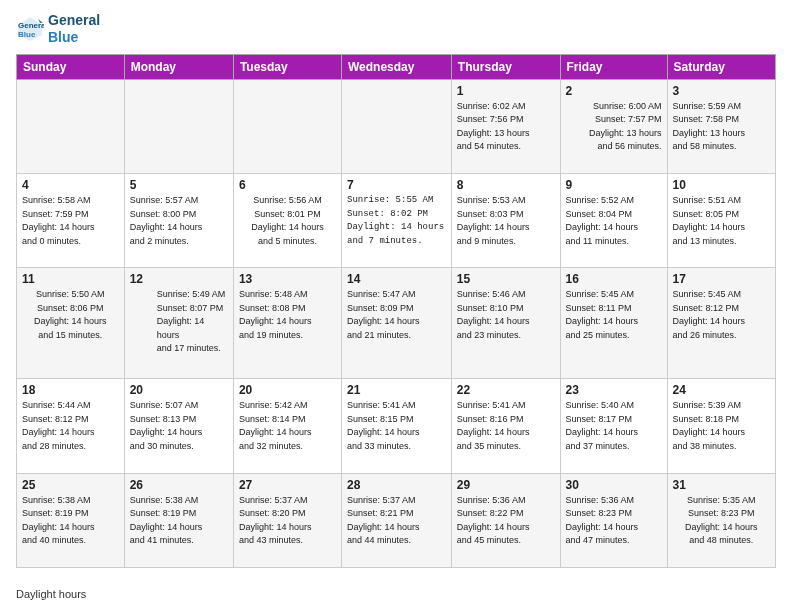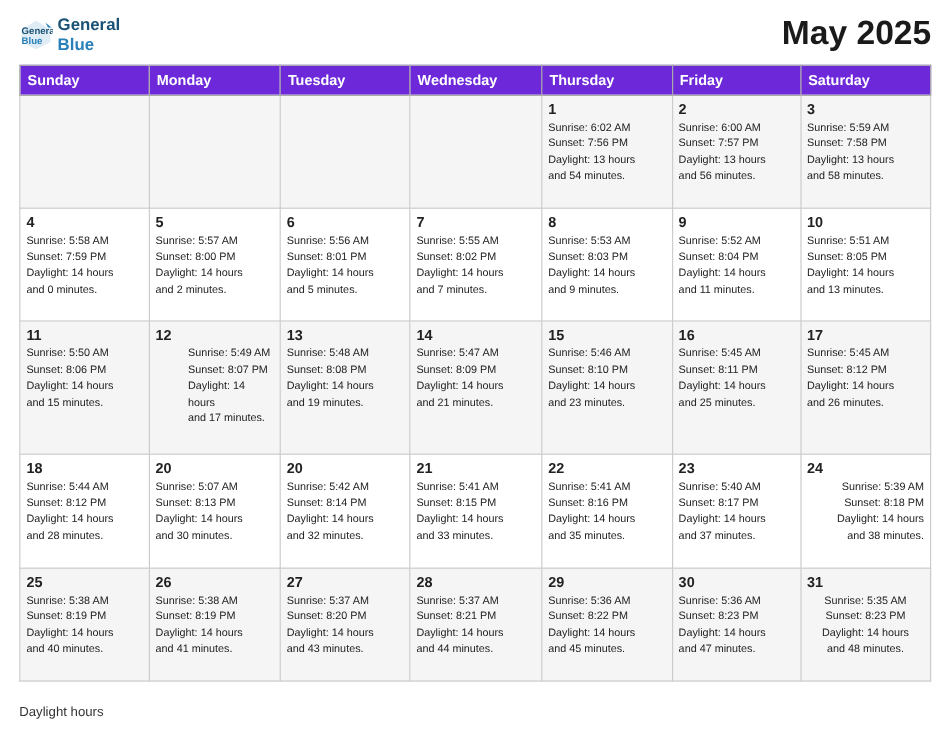--- a/index.html
+++ b/index.html
@@ -44,21 +44,21 @@
       font-size: 13px;
       color: #333;
     }
     .calendar {
       width: 100%;
       flex: 1;
       border-collapse: collapse;
       border: 1px solid #aaa;
     }
     .calendar th {
-      background-color: #6d28d9;
+      background-color: #a21caf;
       color: #fff;
       font-size: 12px;
       font-weight: bold;
       padding: 5px 6px;
       text-align: left;
       border: 1px solid #aaa;
     }
     .calendar td {
       vertical-align: top;
       padding: 4px 5px;
@@ -104,21 +104,20 @@
         <text x="2" y="13" font-size="8" font-weight="bold" fill="#1a5276">General</text>
         <text x="2" y="22" font-size="8" font-weight="bold" fill="#2980b9">Blue</text>
         <polygon points="22,4 27,8 24,8" fill="#2980b9"></polygon>
       </svg>
       <div>
         <div style="font-size:14px;font-weight:bold;color:#1a5276;line-height:1.2;">General</div>
         <div style="font-size:14px;font-weight:bold;color:#2980b9;line-height:1.2;">Blue</div>
       </div>
     </div>
     <div class="title-block">
-      <div class="main-title">May 2025</div>
     </div>
   </div>
 
   <table class="calendar">
     <thead>
       <tr>
       <th>Sunday</th>
           <th>Monday</th>
           <th>Tuesday</th>
           <th>Wednesday</th>
@@ -135,21 +134,21 @@
           <td></td>
           <td>
             <span class="day-number">1</span>
             <div class="day-info" style="white-space: pre-line;">Sunrise: 6:02 AM
 Sunset: 7:56 PM
 Daylight: 13 hours
 and 54 minutes.</div>
           </td>
           <td>
             <span class="day-number">2</span>
-            <div class="day-info" style="white-space: pre-line;">Sunrise: 6:00 AM
+            <div class="day-info" style="white-space: pre-line; text-align: right;">Sunrise: 6:00 AM
 Sunset: 7:57 PM
 Daylight: 13 hours
 and 56 minutes.</div>
           </td>
           <td>
             <span class="day-number">3</span>
             <div class="day-info" style="white-space: pre-line;">Sunrise: 5:59 AM
 Sunset: 7:58 PM
 Daylight: 13 hours
 and 58 minutes.</div>
@@ -165,28 +164,28 @@
           </td>
           <td>
             <span class="day-number">5</span>
             <div class="day-info" style="white-space: pre-line;">Sunrise: 5:57 AM
 Sunset: 8:00 PM
 Daylight: 14 hours
 and 2 minutes.</div>
           </td>
           <td>
             <span class="day-number">6</span>
-            <div class="day-info" style="white-space: pre-line;">Sunrise: 5:56 AM
+            <div class="day-info" style="white-space: pre-line; text-align: center;">Sunrise: 5:56 AM
 Sunset: 8:01 PM
 Daylight: 14 hours
 and 5 minutes.</div>
           </td>
           <td>
             <span class="day-number">7</span>
-            <div class="day-info" style="white-space: pre-line;">Sunrise: 5:55 AM
+            <div class="day-info" style="white-space: pre-line; font-family: Liberation Mono, monospace;">Sunrise: 5:55 AM
 Sunset: 8:02 PM
 Daylight: 14 hours
 and 7 minutes.</div>
           </td>
           <td>
             <span class="day-number">8</span>
             <div class="day-info" style="white-space: pre-line;">Sunrise: 5:53 AM
 Sunset: 8:03 PM
 Daylight: 14 hours
 and 9 minutes.</div>
@@ -202,21 +201,21 @@
             <span class="day-number">10</span>
             <div class="day-info" style="white-space: pre-line;">Sunrise: 5:51 AM
 Sunset: 8:05 PM
 Daylight: 14 hours
 and 13 minutes.</div>
           </td>
         </tr>
         <tr>
           <td>
             <span class="day-number">11</span>
-            <div class="day-info" style="white-space: pre-line;">Sunrise: 5:50 AM
+            <div class="day-info" style="white-space: pre-line; text-align: center;">Sunrise: 5:50 AM
 Sunset: 8:06 PM
 Daylight: 14 hours
 and 15 minutes.</div>
           </td>
           <td>
             <span class="day-number">12</span>
             <div class="day-info" style="white-space: pre-line; margin-left: 27px;">Sunrise: 5:49 AM
 Sunset: 8:07 PM
 Daylight: 14 hours
 and 17 minutes.</div>
@@ -295,21 +294,21 @@
           </td>
           <td>
             <span class="day-number">23</span>
             <div class="day-info" style="white-space: pre-line;">Sunrise: 5:40 AM
 Sunset: 8:17 PM
 Daylight: 14 hours
 and 37 minutes.</div>
           </td>
           <td>
             <span class="day-number">24</span>
-            <div class="day-info" style="white-space: pre-line; text-align: right;">Sunrise: 5:39 AM
+            <div class="day-info" style="white-space: pre-line;">Sunrise: 5:39 AM
 Sunset: 8:18 PM
 Daylight: 14 hours
 and 38 minutes.</div>
           </td>
         </tr>
         <tr>
           <td>
             <span class="day-number">25</span>
             <div class="day-info" style="white-space: pre-line;">Sunrise: 5:38 AM
 Sunset: 8:19 PM

